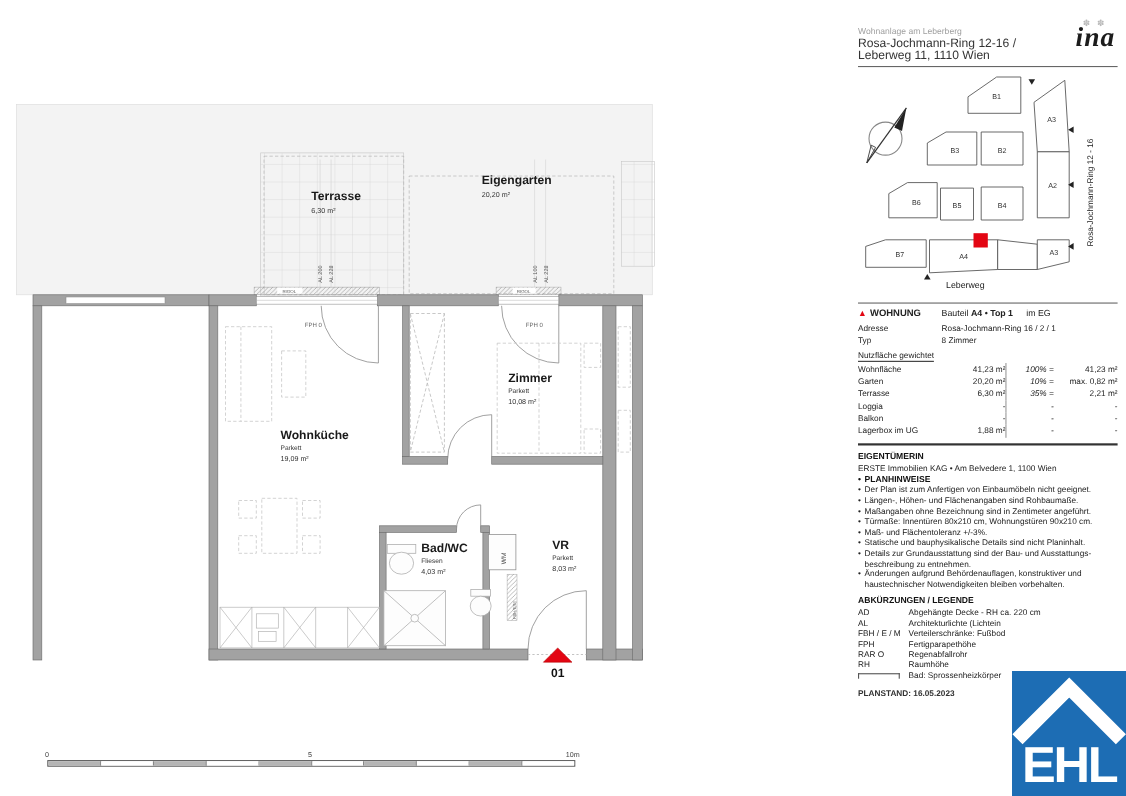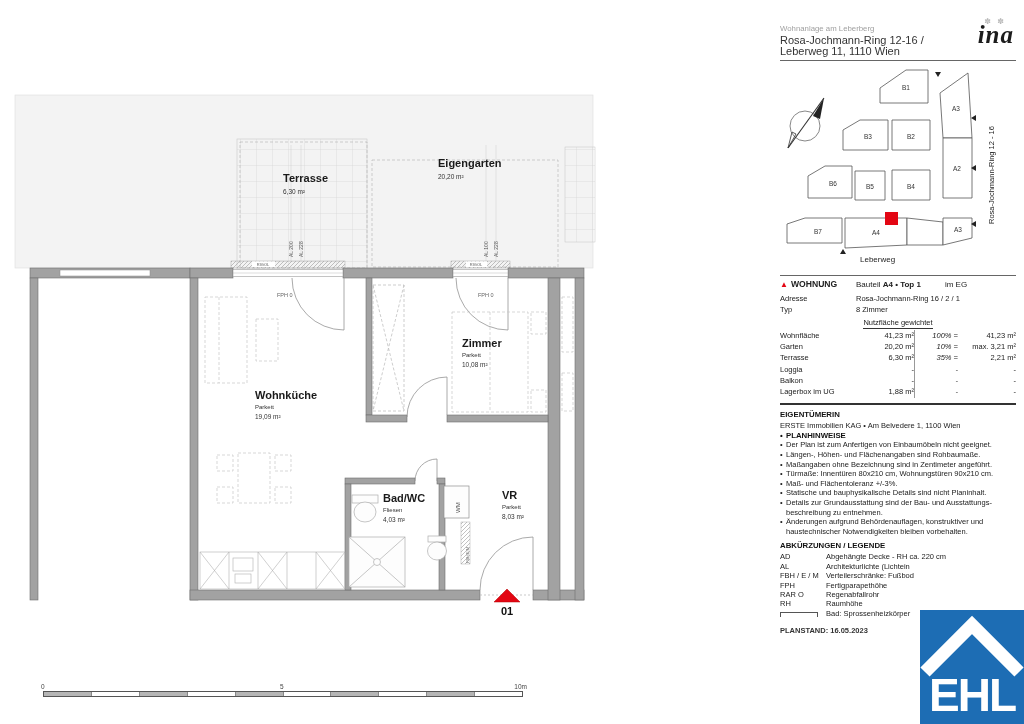--- a/index.html
+++ b/index.html
@@ -24,23 +24,23 @@
   .addr{color:#333;font-size:11px;line-height:10.5px;}
   .ina{position:absolute;right:2px;top:6px;font-family:Liberation Serif, serif;
        font-style:italic;font-weight:bold;font-size:25px;color:#1c1c1c;letter-spacing:1px;}
   .ina-dots{position:absolute;right:10px;top:-7px;font-size:8px;color:#b9b9b9;letter-spacing:2px;}
   .rule{border:none;border-top:1px solid #666;margin:4px 0 3px 0;}
   .rule-strong{border:none;border-top:2px solid #333;margin:5px 0 4px 0;}
   
   .unit-title{display:flex;align-items:baseline;font-size:8px;margin:2px 0 4px 0;}
   .unit-title .w1{width:76px;font-weight:bold;font-size:8.6px;}
   .unit-title .tri{color:#e30613;font-size:8px;margin-right:3px;}
-  .unit-title .eg{margin-left:24px;}
+  .unit-title .eg{margin-left:12px;}
   .kv{display:grid;grid-template-columns:76px auto;line-height:10.5px;}
-  .nutz{text-align:center;margin:3px 0 2px 0;}
+  .nutz{text-align:left;margin:3px 0 2px 0;}
   .nutz span{border-bottom:0.8px solid #333;padding-bottom:1px;}
   .unit-grid{display:grid;grid-template-columns:76px 58px 44px 58px;}
   .unit-grid div{height:11.3px;display:flex;align-items:center;}
   .unit-grid .r{justify-content:flex-end;}
   .unit-grid .dv{border-left:0.8px solid #999;font-style:italic;}
   
   .sec-title{font-weight:bold;font-size:7.8px;margin:5px 0 1px 0;color:#111;}
   .sec p{margin:0;line-height:10px;}
   .notes div{position:relative;padding-left:6px;line-height:9.6px;margin:0;}
   .notes div:before{content:"•";position:absolute;left:0;}
@@ -305,21 +305,21 @@
       </div>
       <div class="nutz"><span>Nutzfläche gewichtet</span></div>
       <div class="unit-grid">
         <div>Wohnfläche</div>
           <div class="r">41,23 m²</div>
           <div class="r dv">100% =</div>
           <div class="r">41,23 m²</div>
         <div>Garten</div>
           <div class="r">20,20 m²</div>
           <div class="r dv">10% =</div>
-          <div class="r">max. 3,21 m²</div>
+          <div class="r">max. 0,82 m²</div>
         <div>Terrasse</div>
           <div class="r">6,30 m²</div>
           <div class="r dv">35% =</div>
           <div class="r">2,21 m²</div>
         <div>Loggia</div>
           <div class="r">-</div>
           <div class="r dv">-</div>
           <div class="r">-</div>
         <div>Balkon</div>
           <div class="r">-</div>

